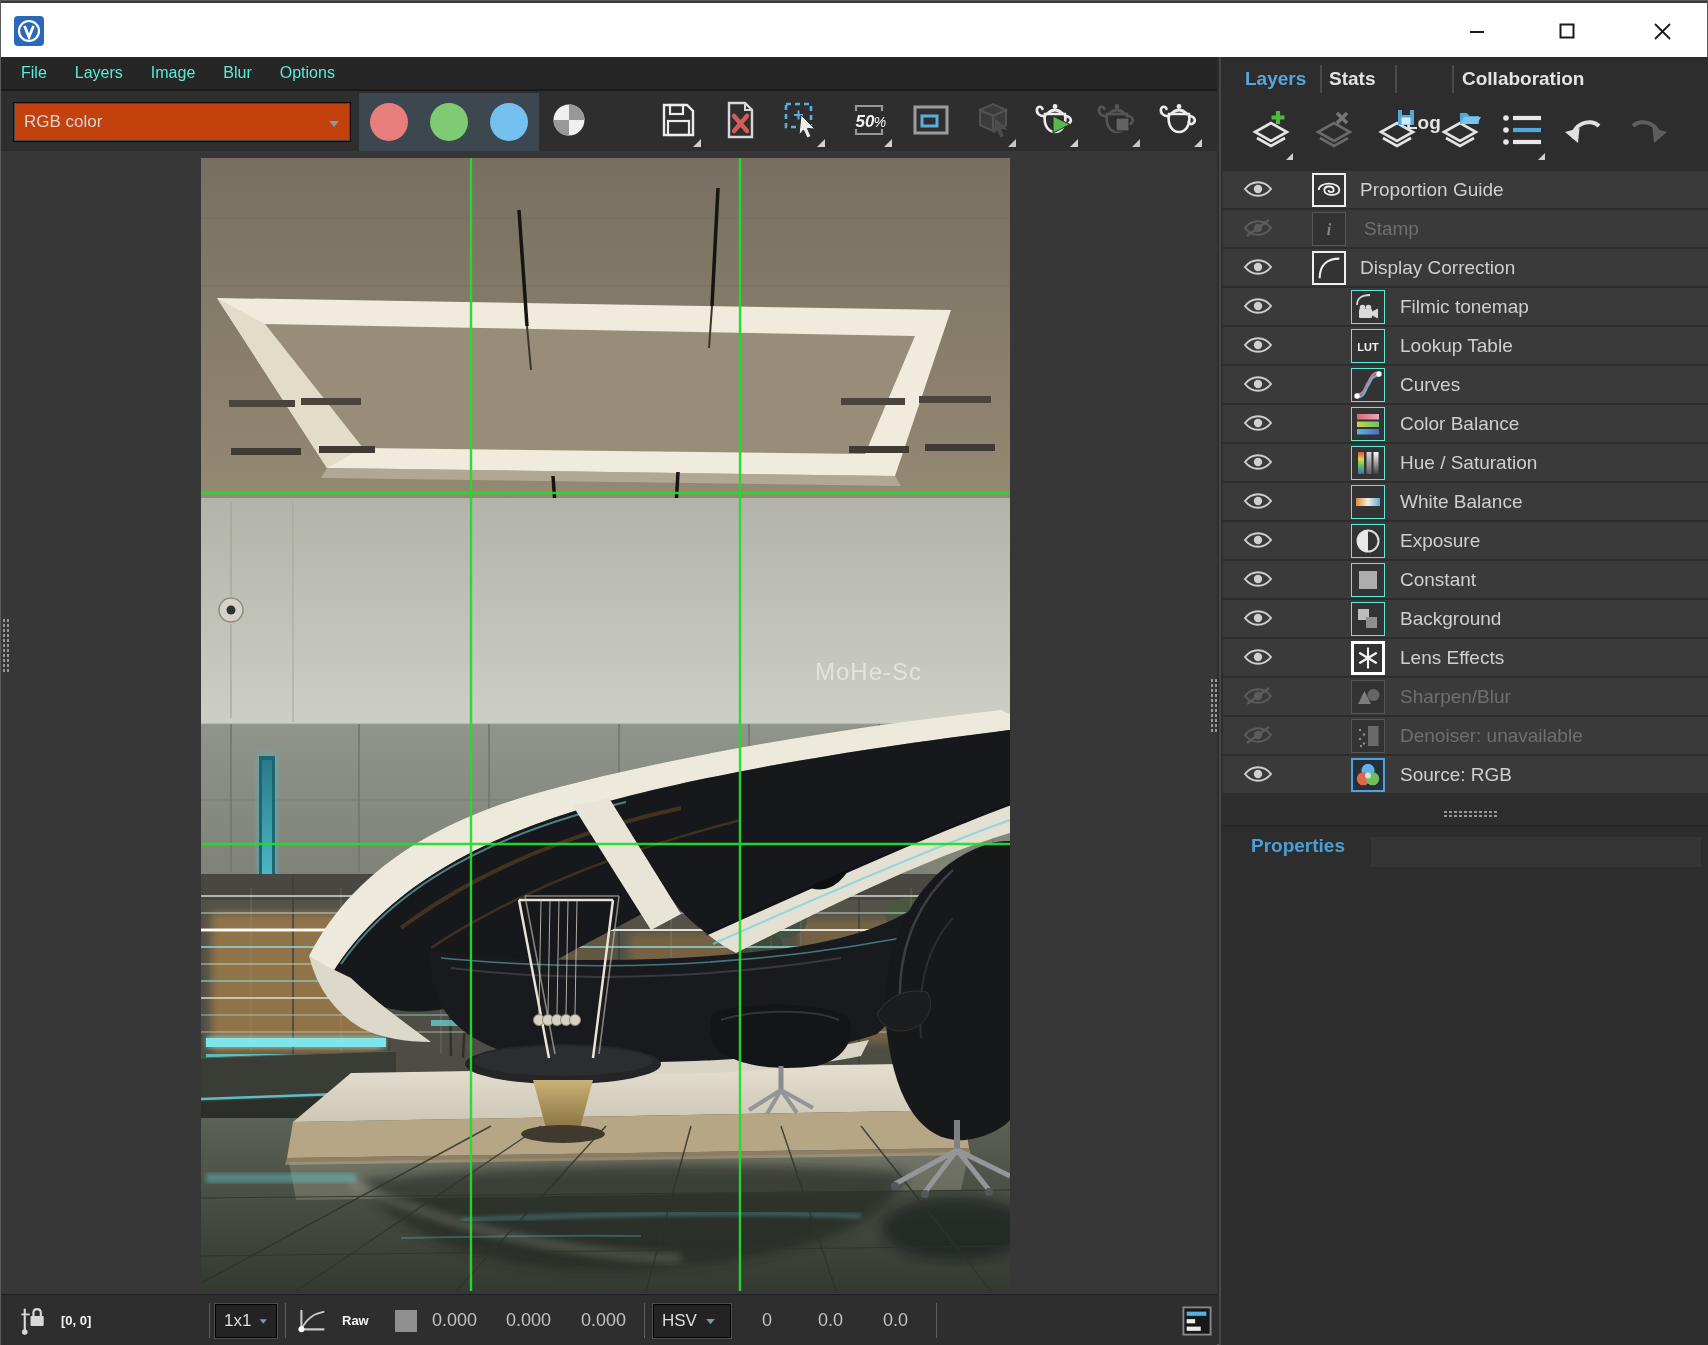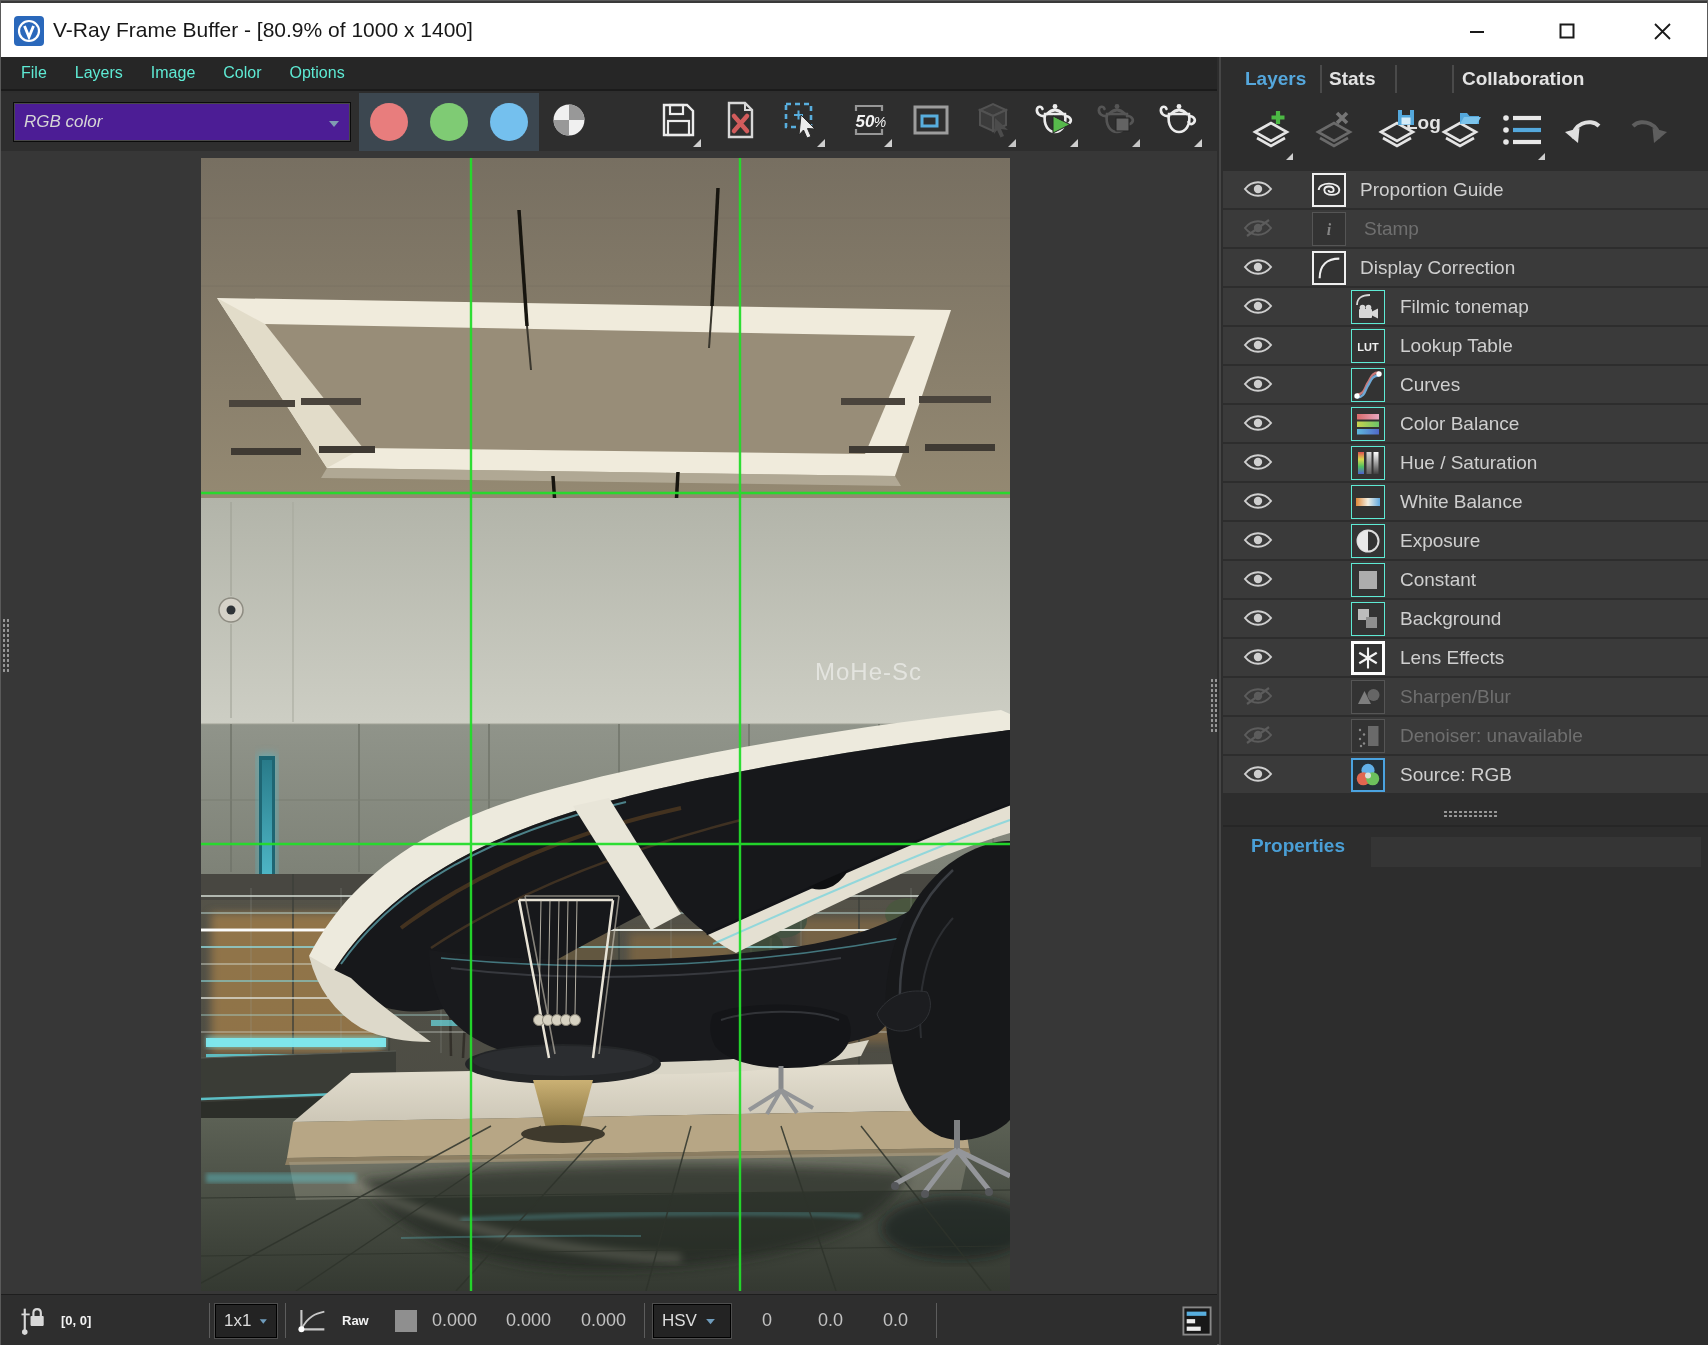--- a/index.html
+++ b/index.html
@@ -11,22 +11,22 @@
   .titlebar{position:absolute;left:0;top:0;right:0;height:56px;background:#fff;border-top:2px solid #3a3a3a;box-sizing:border-box;}
   .titlebar .logo{position:absolute;left:13px;top:13px;width:30px;height:30px;}
   .titlebar .ttl{position:absolute;left:52px;top:0;height:54px;line-height:54px;font-size:21px;color:#171717;}
   .wbtn{position:absolute;top:7px;width:44px;height:42px;display:flex;align-items:center;justify-content:center;cursor:pointer;}
   
   .menubar{position:absolute;left:0;top:56px;width:1216px;height:34px;background:#262626;border-bottom:2px solid #1b1b1b;
            display:flex;align-items:center;padding-left:6px;box-sizing:border-box;}
   .menu-item{color:#5eead4;font-size:16px;padding:0 14px;line-height:32px;cursor:default;}
   
   .toolbar{position:absolute;left:0;top:92px;width:1216px;height:58px;background:#2e2e2e;border-bottom:1px solid #202020;}
-  .dd{position:absolute;background:#4c1d95;border:1px solid #0b0b0b;box-shadow:0 0 0 1px #484848 inset;
-      color:#d6d6d6;font-size:17px;box-sizing:border-box;display:flex;align-items:center;font-style:italic;}
+  .dd{position:absolute;background:#c2410c;border:1px solid #0b0b0b;box-shadow:0 0 0 1px #484848 inset;
+      color:#d6d6d6;font-size:17px;box-sizing:border-box;display:flex;align-items:center;}
   #chan-dd{left:12px;top:9px;width:338px;height:40px;padding-left:10px;}
   #chan-dd svg{position:absolute;right:10px;top:17px;}
   .chan{position:absolute;top:0;width:60px;height:58px;display:flex;align-items:center;justify-content:center;cursor:pointer;}
   .chan.active{background:#3c4750;}
   .circ{width:38px;height:38px;border-radius:50%;}
   .tbtn{position:absolute;top:3px;width:50px;height:52px;display:flex;align-items:center;justify-content:center;cursor:pointer;}
   .tbtn .cm{position:absolute;right:2px;bottom:1px;width:0;height:0;border-left:8px solid transparent;border-bottom:8px solid #cfcfcf;}
   .tbtn.disabled{opacity:.95;}
   
   .viewer{position:absolute;left:0;top:150px;width:1216px;height:1143px;background:#373737;overflow:hidden;}
@@ -68,21 +68,20 @@
 <body>
 
 <div class="window">
 
   <div class="titlebar">
     <span class="logo" id="logo"><svg width="30" height="30" viewBox="0 0 30 30">
           <rect width="30" height="30" rx="4" fill="#2a68bb"></rect>
           <circle cx="15" cy="15" r="10" fill="none" stroke="#fff" stroke-width="2.2"></circle>
           <path d="M10.5,10 L15,21 L19.5,10" fill="none" stroke="#fff" stroke-width="2.8"></path>
         </svg></span>
-    <span class="ttl">V-Ray Frame Buffer - [80.9% of 1000 x 1400]</span>
     <span class="wbtn" style="left:1454px;">
       <svg width="18" height="18" viewBox="0 0 18 18">
           <path d="M2,10 H16" stroke="#1a1a1a" stroke-width="2"></path>
         </svg>
       </span>
     <span class="wbtn" style="left:1544px;">
       <svg width="18" height="18" viewBox="0 0 18 18">
           <rect x="2.5" y="2.5" width="13" height="13" fill="none" stroke="#1a1a1a" stroke-width="2"></rect>
         </svg>
       </span>
@@ -90,21 +89,21 @@
       <svg width="19" height="19" viewBox="0 0 19 19">
           <path d="M2,2 L17,17 M17,2 L2,17" stroke="#1a1a1a" stroke-width="1.8"></path>
         </svg>
       </span>
   </div>
 
   <div class="menubar" id="menubar">
       <span class="menu-item">File</span>
       <span class="menu-item">Layers</span>
       <span class="menu-item">Image</span>
-      <span class="menu-item">Color</span>
+      <span class="menu-item">Blur</span>
       <span class="menu-item">Options</span>
     </div>
 
   <div class="toolbar">
     <div class="dd" id="chan-dd">
       <span>RGB color</span>
       <svg width="12" height="8" viewBox="0 0 12 8">
           <path d="M1,1 L6,7 L11,1 Z" fill="#7f9cb2"></path>
         </svg>
     </div>

